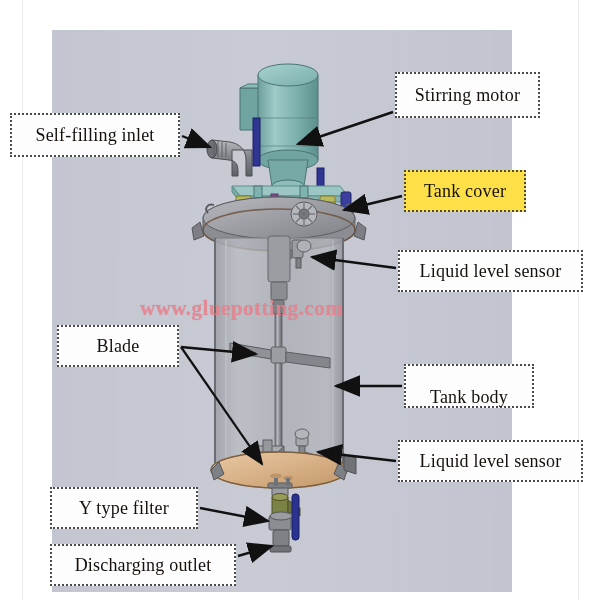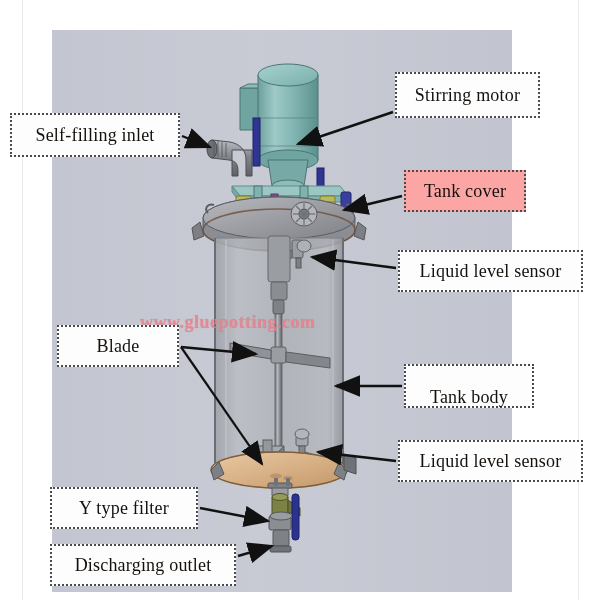--- a/index.html
+++ b/index.html
@@ -22,25 +22,24 @@
 
   
   .page-rule{position:absolute;top:0;width:1px;height:600px;background:#e9e9ee;}
 
   svg#art{position:absolute;left:0;top:0;width:600px;height:600px;}
 
   
   #watermark{
     position:absolute;left:140px;top:296px;
     font-family:"Liberation Serif", serif;
-    font-size:18px;font-weight:bold;letter-spacing:0.5px;
+    font-size:21px;font-weight:bold;letter-spacing:0.5px;
     color:#e8808c;opacity:.85;white-space:nowrap;
     text-shadow:0 0 1px rgba(220,100,110,.6);
     pointer-events:none;
-    margin-top:16px;
   }
 
   
   .callout{
     position:absolute;
     background:#fdfdfd;
     border:2px dotted #4a4a4a;
     color:#15100c;
     font-family:"Liberation Serif", serif;
     display:flex;align-items:center;justify-content:center;
@@ -289,21 +288,21 @@
   </svg>
 
   <div id="watermark" style="color: rgb(232, 128, 140);">www.gluepotting.com</div>
 
   <div class="callout" id="c0" style="left: 10px; top: 113px; width: 170px; height: 44px; font-size: 18px; background: rgb(253, 253, 253); border-color: rgb(74, 74, 74); border-style: dotted; text-align: center;">
     <span>Self-filling inlet</span>
   </div>
   <div class="callout" id="c1" style="left: 395px; top: 72px; width: 145px; height: 46px; font-size: 18px; background: rgb(253, 253, 253); border-color: rgb(74, 74, 74); border-style: dotted;">
     <span>Stirring motor</span>
   </div>
-  <div class="callout" id="c2" style="left: 404px; top: 170px; width: 122px; height: 42px; font-size: 18px; background: #fca5a5; border-color: rgb(74, 74, 74); border-style: dotted;">
+  <div class="callout" id="c2" style="left: 404px; top: 170px; width: 122px; height: 42px; font-size: 18px; background: #fde047; border-color: rgb(74, 74, 74); border-style: dotted;">
     <span>Tank cover</span>
   </div>
   <div class="callout" id="c3" style="left: 398px; top: 250px; width: 185px; height: 42px; font-size: 18px; background: rgb(253, 253, 253); border-color: rgb(74, 74, 74); border-style: dotted;">
     <span>Liquid level sensor</span>
   </div>
   <div class="callout" id="c4" style="left: 57px; top: 325px; width: 122px; height: 42px; font-size: 18px; background: rgb(253, 253, 253); border-color: rgb(74, 74, 74); border-style: dotted;">
     <span>Blade</span>
   </div>
   <div class="callout" id="c5" style="left: 404px; top: 364px; width: 130px; height: 44px; font-size: 18px; background: rgb(253, 253, 253); border-color: rgb(74, 74, 74); border-style: dotted; align-items: flex-end;">
     <span>Tank body</span>

